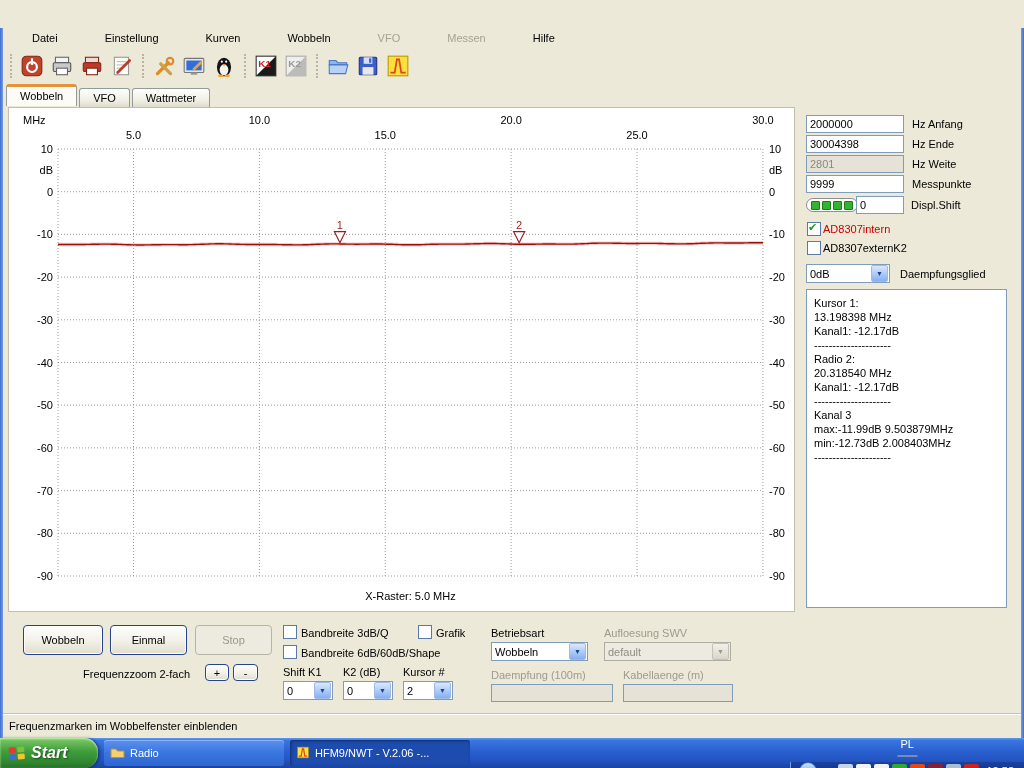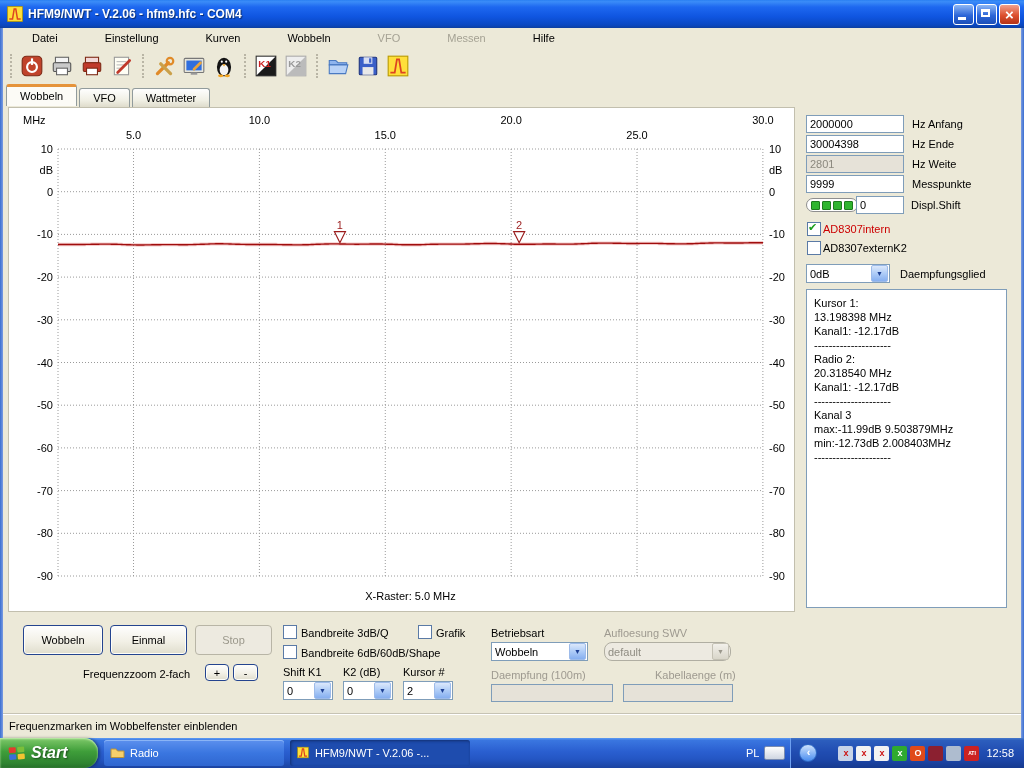--- a/index.html
+++ b/index.html
@@ -80,53 +80,41 @@
   #taskbar{position:absolute;left:0;top:738px;width:1024px;height:30px;
     background:linear-gradient(180deg,#5c9bf4 0%,#3a76e0 8%,#2a5fd0 45%,#2456c4 70%,#1b43a0 100%);}
   #startbtn{position:absolute;left:0;top:0;width:98px;height:30px;border-radius:0 14px 14px 0;
     background:linear-gradient(180deg,#7fc96a,#3f9e3a 45%,#2e8330 85%,#26702a);
     box-shadow:inset 0 1px 2px #c8f0b4, 2px 0 3px rgba(0,0,0,.35);display:flex;align-items:center;gap:5px;padding-left:8px;box-sizing:border-box;}
   #startbtn .stext{color:#fff;font-weight:bold;font-style:italic;font-size:16px;text-shadow:1px 1px 2px #1c4a1c;}
   .task{position:absolute;top:2px;height:26px;border-radius:3px;display:flex;align-items:center;gap:5px;padding:0 6px;
     background:linear-gradient(180deg,#5c90ee,#3a76e0 50%,#2f66d0);box-shadow:inset 0 1px 0 #8ab4f6;color:#fff;box-sizing:border-box;}
   .task.active{background:#1e4cae;box-shadow:inset 1px 1px 3px #112e6e;}
   .task .tlab{white-space:nowrap;overflow:hidden;text-overflow:ellipsis;}
-  #tray{position:absolute;right:0;top:0;height:30px;display:flex;align-items:center;gap:5px;}
+  #tray{position:absolute;right:0;top:0;height:30px;display:flex;align-items:center;gap:5px;flex-direction:column;}
   #tray .lang{color:#fff;font-size:11px;}
   .kbd-icon{width:19px;height:12px;background:linear-gradient(#fdfdfd,#cfd6e2);border:1px solid #7a8cb0;border-radius:2px;}
   #traypanel{display:flex;align-items:center;gap:3px;height:30px;padding:0 6px 0 8px;
     background:rgba(10,34,100,.28);border-left:1px solid #6ea0f0;}
   .chev{width:16px;height:16px;border-radius:50%;border:1px solid #2f6ac4;flex:none;
     background:linear-gradient(180deg,#cfe3fd,#4a8df0);color:#fff;font-weight:bold;display:flex;align-items:center;justify-content:center;font-size:11px;}
   .chev::before{content:"\2039";margin-top:-2px;}
   .tricon{width:15px;height:15px;border-radius:2px;display:flex;align-items:center;justify-content:center;
     font-weight:bold;flex:none;overflow:hidden;}
   .trflag{display:grid;grid-template-columns:7px 7px;grid-template-rows:6px 6px;gap:1px;background:none;transform:rotate(-3deg);}
   .trflag i{border-radius:1px;}
   #tray .clock{color:#fff;margin:0 4px;}
 </style>
 </head>
 <body>
 
 <div id="screen">
   <div class="winedge" id="edge-l"></div>
   <div class="winedge" id="edge-r"></div>
 
-  <div id="titlebar">
-    <span class="ticon">
-      <svg viewBox="0 0 22 22">
-          <rect x="2" y="2" width="18" height="18" fill="#ffdf3a" stroke="#b89a00"></rect>
-          <polyline points="4,17 8,17 10,5 12,5 14,17 18,17" fill="none" stroke="#d42" stroke-width="1.8"></polyline>
-        </svg>
-    </span>
-    <span class="ttext">HFM9/NWT - V.2.06 - hfm9.hfc - COM4</span>
-    <span class="wb min"></span>
-    <span class="wb max"></span>
-    <span class="wb close"></span>
-  </div>
 
   <div id="menubar">
       <span class="mi">Datei</span>
       <span class="mi">Einstellung</span>
       <span class="mi">Kurven</span>
       <span class="mi">Wobbeln</span>
       <span class="mi dis">VFO</span>
       <span class="mi dis">Messen</span>
       <span class="mi">Hilfe</span>
     </div>
@@ -380,27 +368,27 @@
     <span class="val">2</span>
       <span class="arrow"></span>
   </div>
 
   <span class="glabel" style="left:491px;top:627px;">Betriebsart</span>
   <div class="xp-combo" style="left:491px;top:642px;width:97px;">
     <span class="val">Wobbeln</span>
       <span class="arrow"></span>
   </div>
   <span class="glabel dis" style="left:604px;top:627px;">Aufloesung SWV</span>
-  <div class="xp-combo dis" style="left:604px;top:642px;width:127px;border-radius:8px;">
+  <div class="xp-combo dis" style="left:604px;top:642px;width:127px;">
     <span class="val">default</span>
       <span class="arrow"></span>
   </div>
   <span class="glabel dis" style="left:491px;top:669px;">Daempfung (100m)</span>
   <input class="xp-input dis" style="position: absolute; left: 491px; top: 684px; width: 114px;" value="">
-  <span class="glabel dis" style="left:623px;top:669px;margin-left:32px;">Kabellaenge (m)</span>
+  <span class="glabel dis" style="left:623px;top:669px;">Kabellaenge (m)</span>
   <input class="xp-input dis" style="position: absolute; left: 623px; top: 684px; width: 102px;" value="">
 
   <div id="statusbar">
     <span>Frequenzmarken im Wobbelfenster einblenden</span>
   </div>
 
   <div id="taskbar">
     <div id="startbtn">
       <svg width="18" height="15" viewBox="0 0 18 15">
           <g transform="rotate(-4 9 7)">

